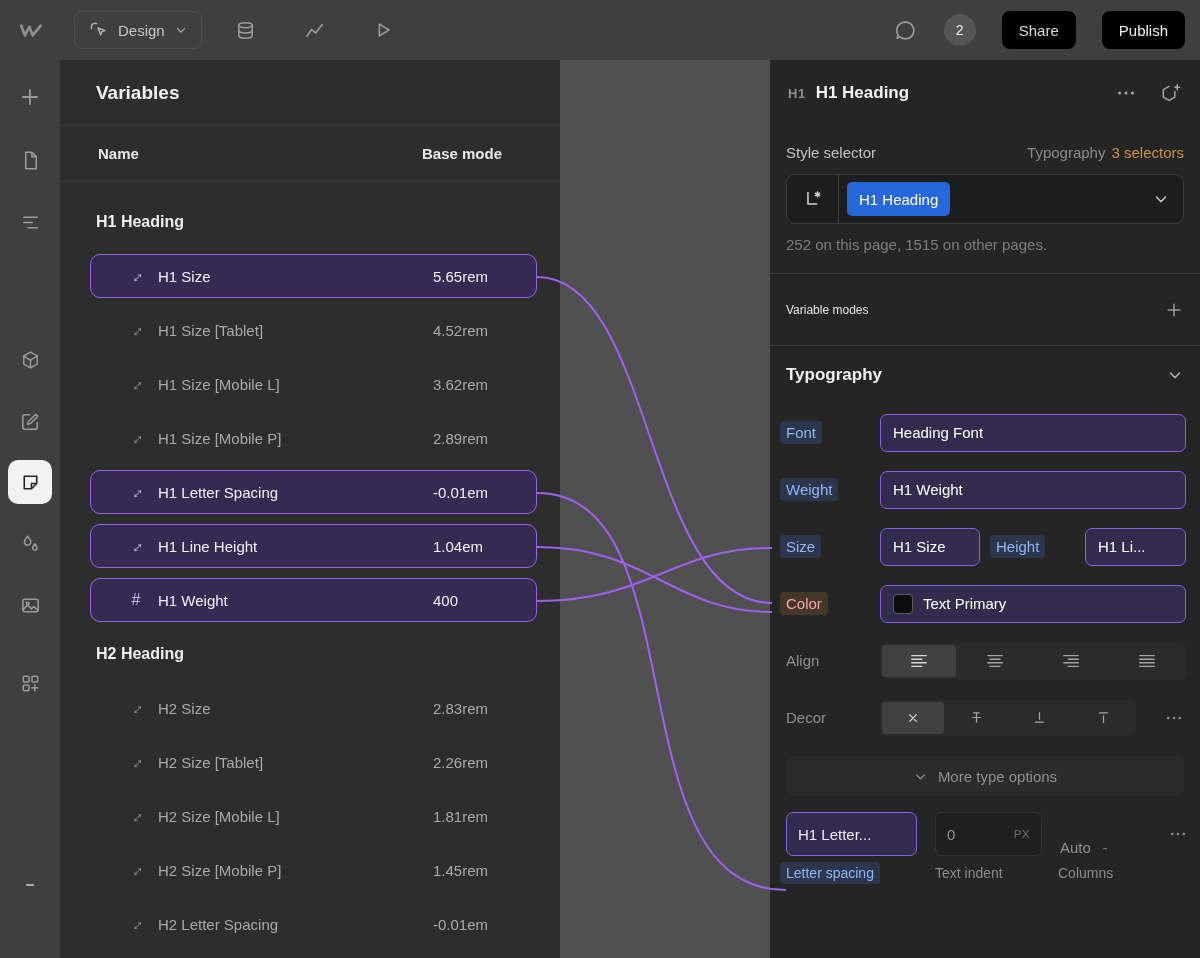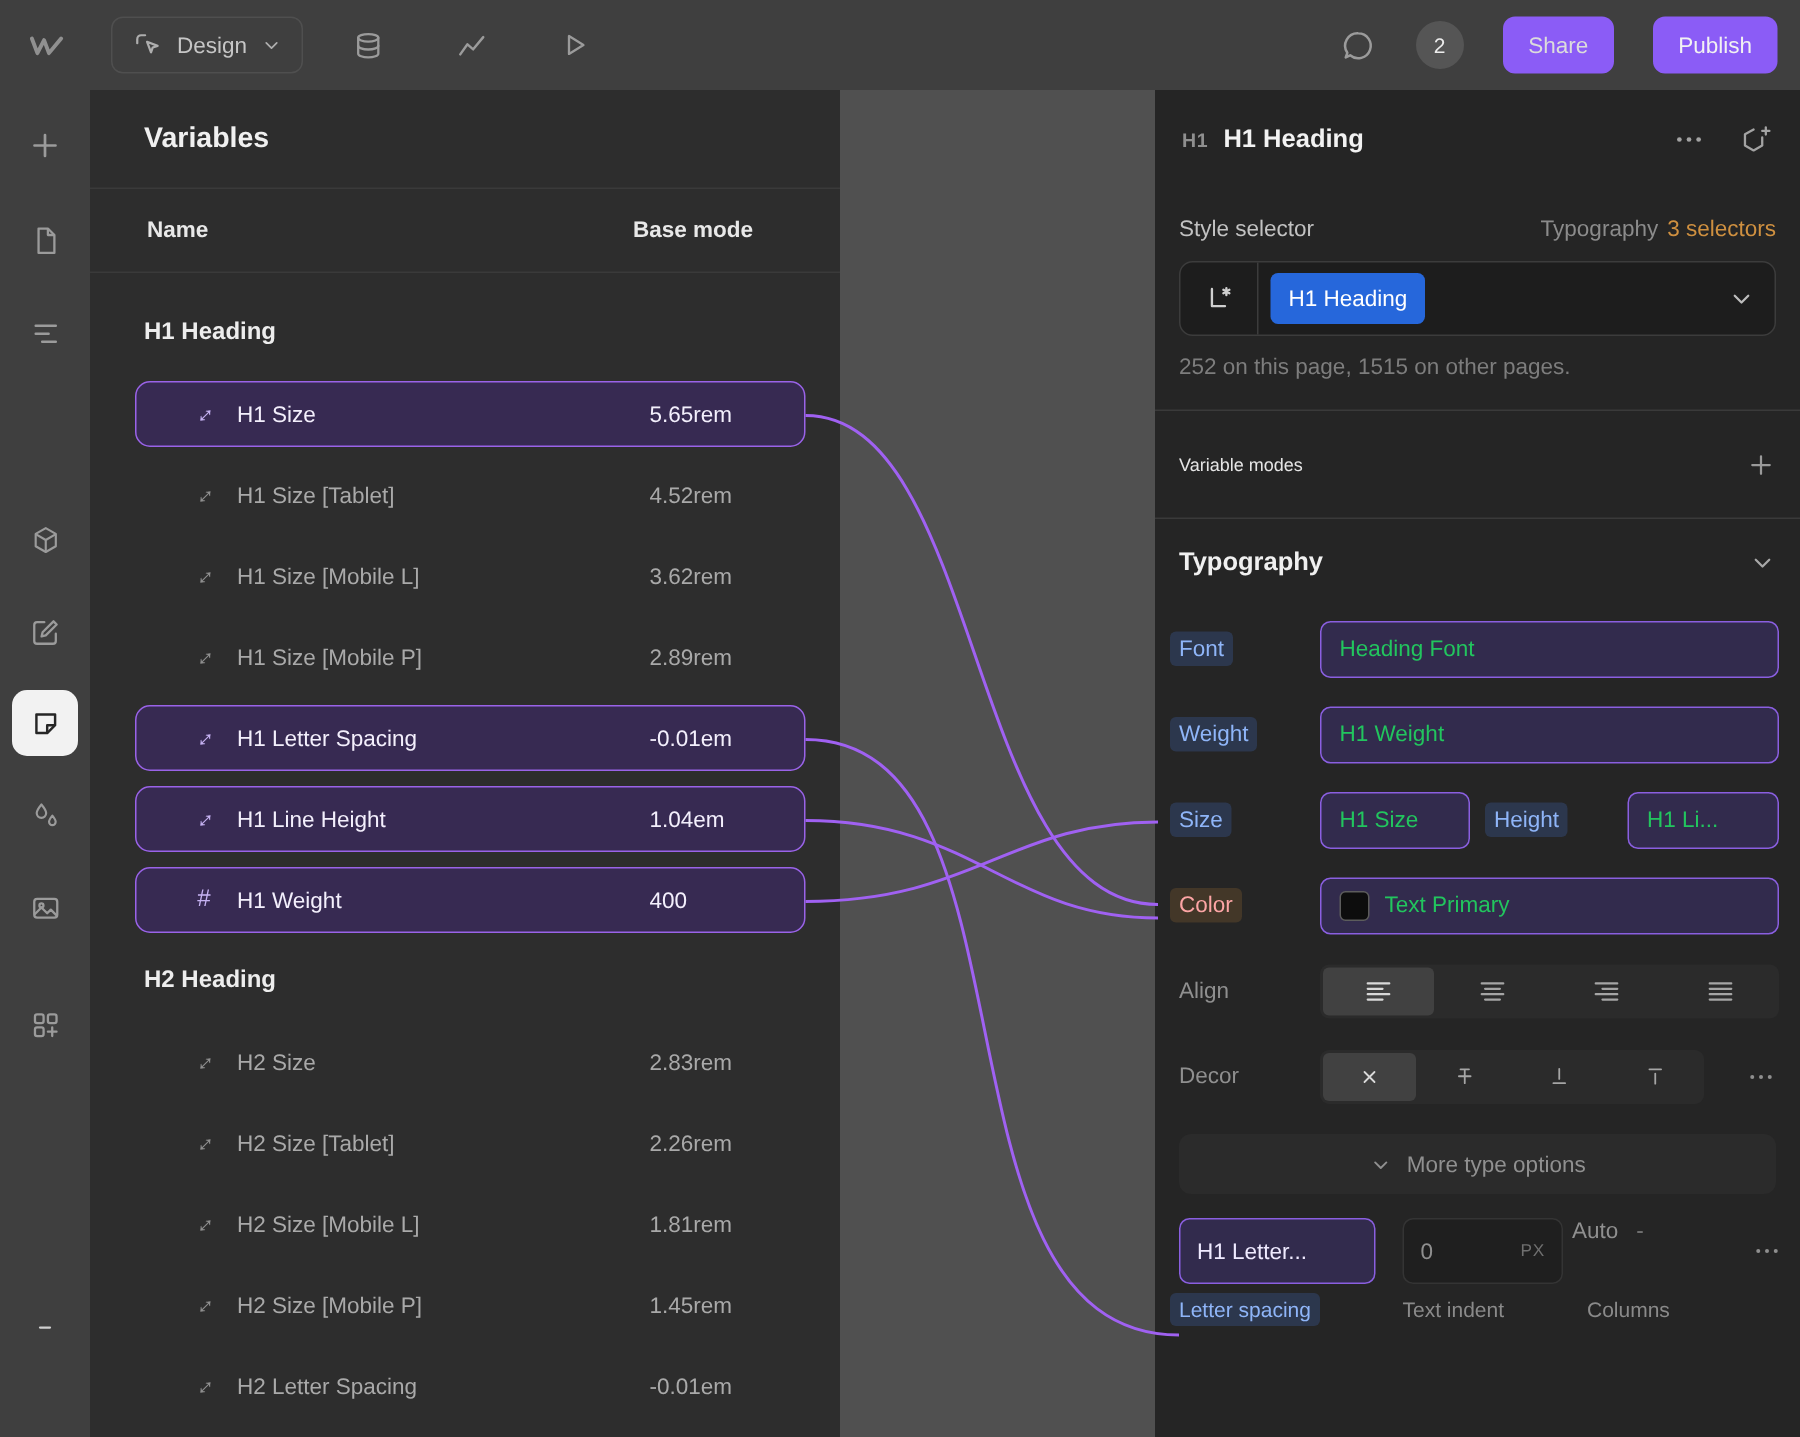--- a/index.html
+++ b/index.html
@@ -8,21 +8,21 @@
 
   
   .topbar{position:absolute;left:0;top:0;width:1200px;height:60px;background:#3f3f3f;display:flex;align-items:center;z-index:6}
   .logo{width:62px;display:flex;justify-content:center;color:#909090}
   .design-btn{display:flex;align-items:center;gap:9px;border:1px solid #4f4f4f;border-radius:8px;height:38px;padding:0 13px;margin-left:12px;color:#aeaeae;cursor:pointer}
   .design-btn .lbl{font-size:15px;color:#c6c6c6}
   .tb-iconbtn{margin-left:46px;display:flex;align-items:center;justify-content:center;color:#9b9b9b;cursor:pointer}
   .tb-iconbtn.first{margin-left:32px}
   .tb-right{margin-left:auto;display:flex;align-items:center;gap:26px;padding-right:15px}
   .badge{width:32px;height:32px;border-radius:50%;background:#555;color:#ececec;display:flex;align-items:center;justify-content:center;font-size:14px;cursor:pointer}
-  .tb-btn{height:38px;padding:0 17px;border-radius:8px;background:#8b5cf6;color:#dcdcdc;font-size:15px;display:flex;align-items:center;cursor:pointer}
+  .tb-btn{height:38px;padding:0 17px;border-radius:8px;background:#000000;color:#dcdcdc;font-size:15px;display:flex;align-items:center;cursor:pointer}
   .tb-btn.primary{color:#f2f2f2}
 
   
   .toolbar{position:absolute;left:0;top:60px;width:60px;height:898px;background:#3f3f3f;display:flex;flex-direction:column;align-items:center;z-index:6}
   .tool{width:44px;height:44px;display:flex;align-items:center;justify-content:center;color:#9b9b9b;border-radius:10px;cursor:pointer;flex:none}
   .tool.selected{background:#f2f2f2;color:#262626}
 
   
   .canvas{position:absolute;left:560px;top:60px;width:210px;height:898px;background:#505050;z-index:1}
 
@@ -72,40 +72,40 @@
 
   .typo-head{height:58px;display:flex;align-items:center;padding:0 16px;cursor:pointer}
   .typo-title{font-size:17px;font-weight:700;color:#f0f0f0}
   .typo-chev{margin-left:auto;color:#a8a8a8;display:flex}
 
   .trow{height:57px;display:flex;align-items:center;padding:0 16px;position:relative}
   .tlabel{font-size:15px;color:#8f8f8f}
   .pill{padding:3px 6px;border-radius:4px;margin-left:-6px;cursor:pointer}
   .pill.blue{color:#8fb5f8;background:rgba(72,122,224,.22)}
   .pill.orange{color:#fca5a5;background:rgba(205,140,55,.18)}
-  .tfield{position:absolute;left:110px;width:306px;height:38px;background:#322b4d;border:1.5px solid #8a5fe0;border-radius:7px;display:flex;align-items:center;padding:0 12px;color:#22c55e;font-size:15px;cursor:pointer;white-space:nowrap;overflow:hidden}
+  .tfield{position:absolute;left:110px;width:306px;height:38px;background:#322b4d;border:1.5px solid #8a5fe0;border-radius:7px;display:flex;align-items:center;padding:0 12px;color:#ffffff;font-size:15px;cursor:pointer;white-space:nowrap;overflow:hidden}
   .tfield.sz{width:100px}
   .hlabel{position:absolute;left:226px}
   .tfield.sz2{left:315px;width:101px}
   .swatch{width:20px;height:20px;border-radius:4px;background:#0d0d0d;border:1px solid #5c5c5c;margin-right:10px;flex:none}
 
   .seg{position:absolute;left:110px;width:306px;height:36px;background:#2b2b2b;border-radius:6px;display:flex;padding:2px;gap:2px}
   .seg.decor{width:256px}
   .seg-cell{flex:1;border-radius:4px;display:flex;align-items:center;justify-content:center;color:#a5a5a5;cursor:pointer}
   .seg-cell.active{background:#414141;color:#d9d9d9}
   .row-dots{position:absolute;right:16px;color:#8f8f8f;display:flex;cursor:pointer}
 
   .more-btn{margin:10px 16px 0;height:40px;border-radius:8px;background:#2b2b2b;display:flex;align-items:center;justify-content:center;gap:10px;color:#909090;font-size:15px;cursor:pointer}
 
   .bctrls{position:relative;height:44px;margin-top:16px}
   .letter-field{position:absolute;left:16px;width:131px;height:44px;background:#322b4d;border:1.5px solid #8a5fe0;border-radius:7px;display:flex;align-items:center;padding:0 11px;color:#efeaff;font-size:15px;cursor:pointer;white-space:nowrap;overflow:hidden}
   .indent-box{position:absolute;left:165px;width:107px;height:44px;background:#1f1f1f;border:1px solid #343434;border-radius:7px;display:flex;align-items:center;justify-content:space-between;padding:0 11px;cursor:text}
   .indent-box .val{font-size:15px;color:#8f8f8f}
   .indent-box .unit{font-size:11.5px;color:#6f6f6f;letter-spacing:.5px}
-  .columns-box{position:absolute;left:272px;height:44px;display:flex;align-items:flex-start;gap:12px;padding:0 6px;cursor:pointer}
+  .columns-box{position:absolute;left:284px;height:44px;display:flex;align-items:flex-end;gap:12px;padding:0 6px;cursor:pointer}
   .columns-box .val{font-size:15px;color:#8f8f8f}
   .columns-box .step{font-size:15px;color:#777}
   .blabels{position:relative;height:22px;margin-top:9px}
   .blab{position:absolute;font-size:14px;color:#8a8a8a}
   .blab.lp{left:16px}
   .blab.ti{left:165px}
   .blab.co{left:288px}
   .blab .pill{font-size:14px}
 
   

